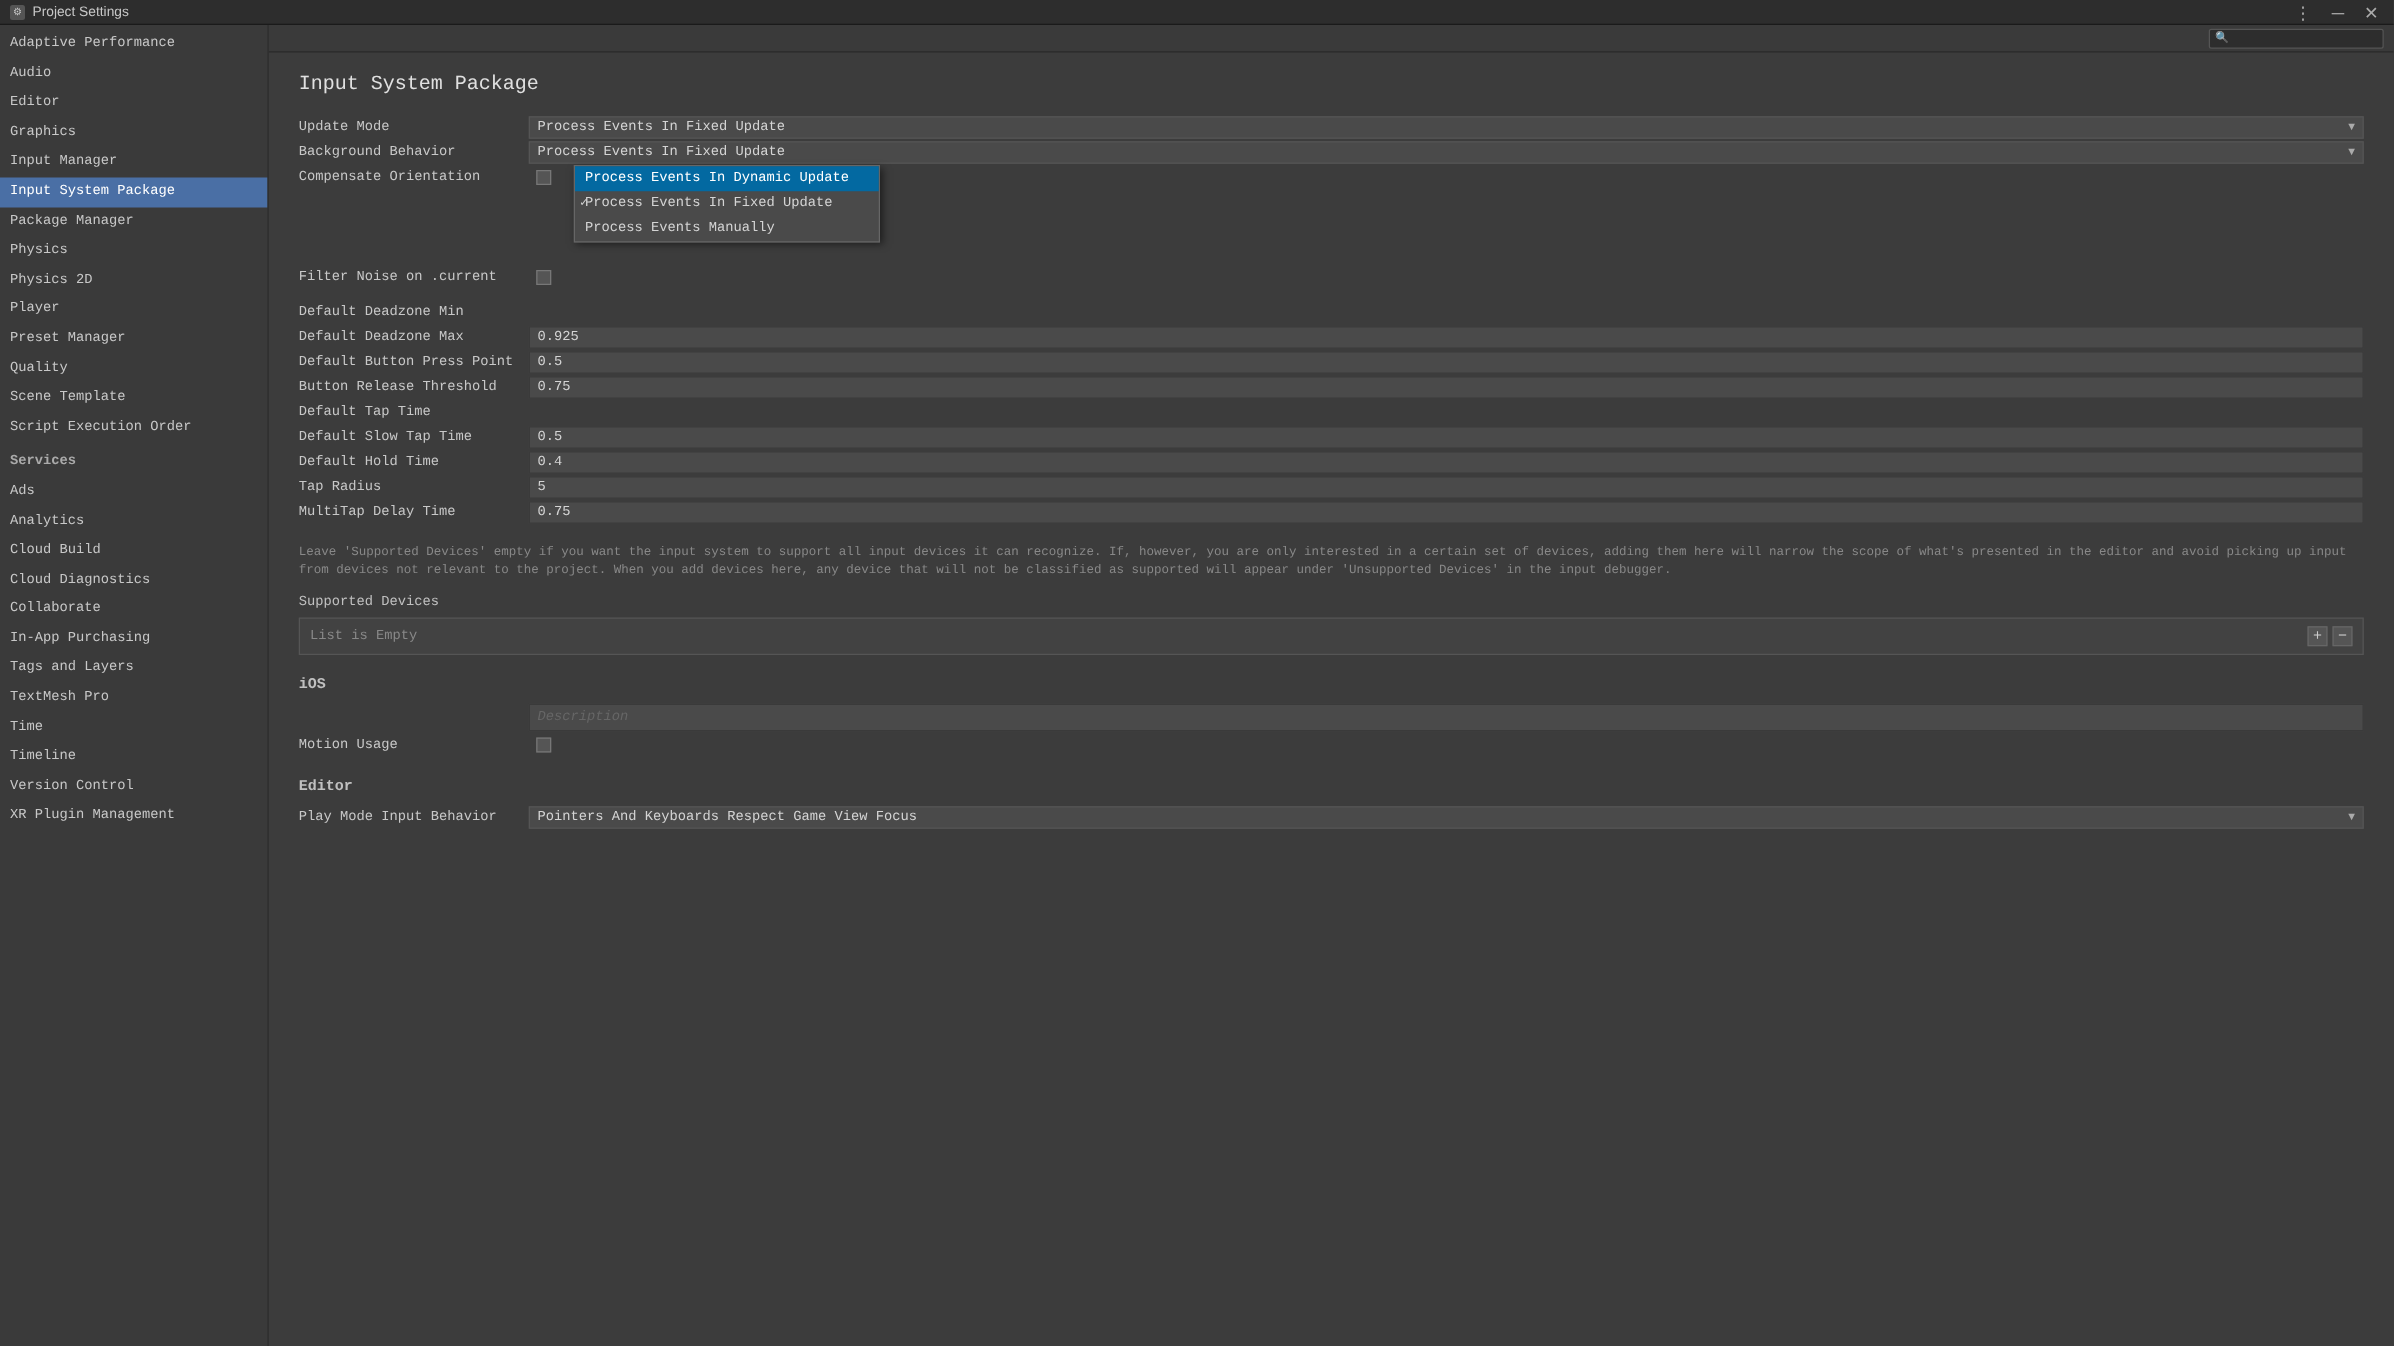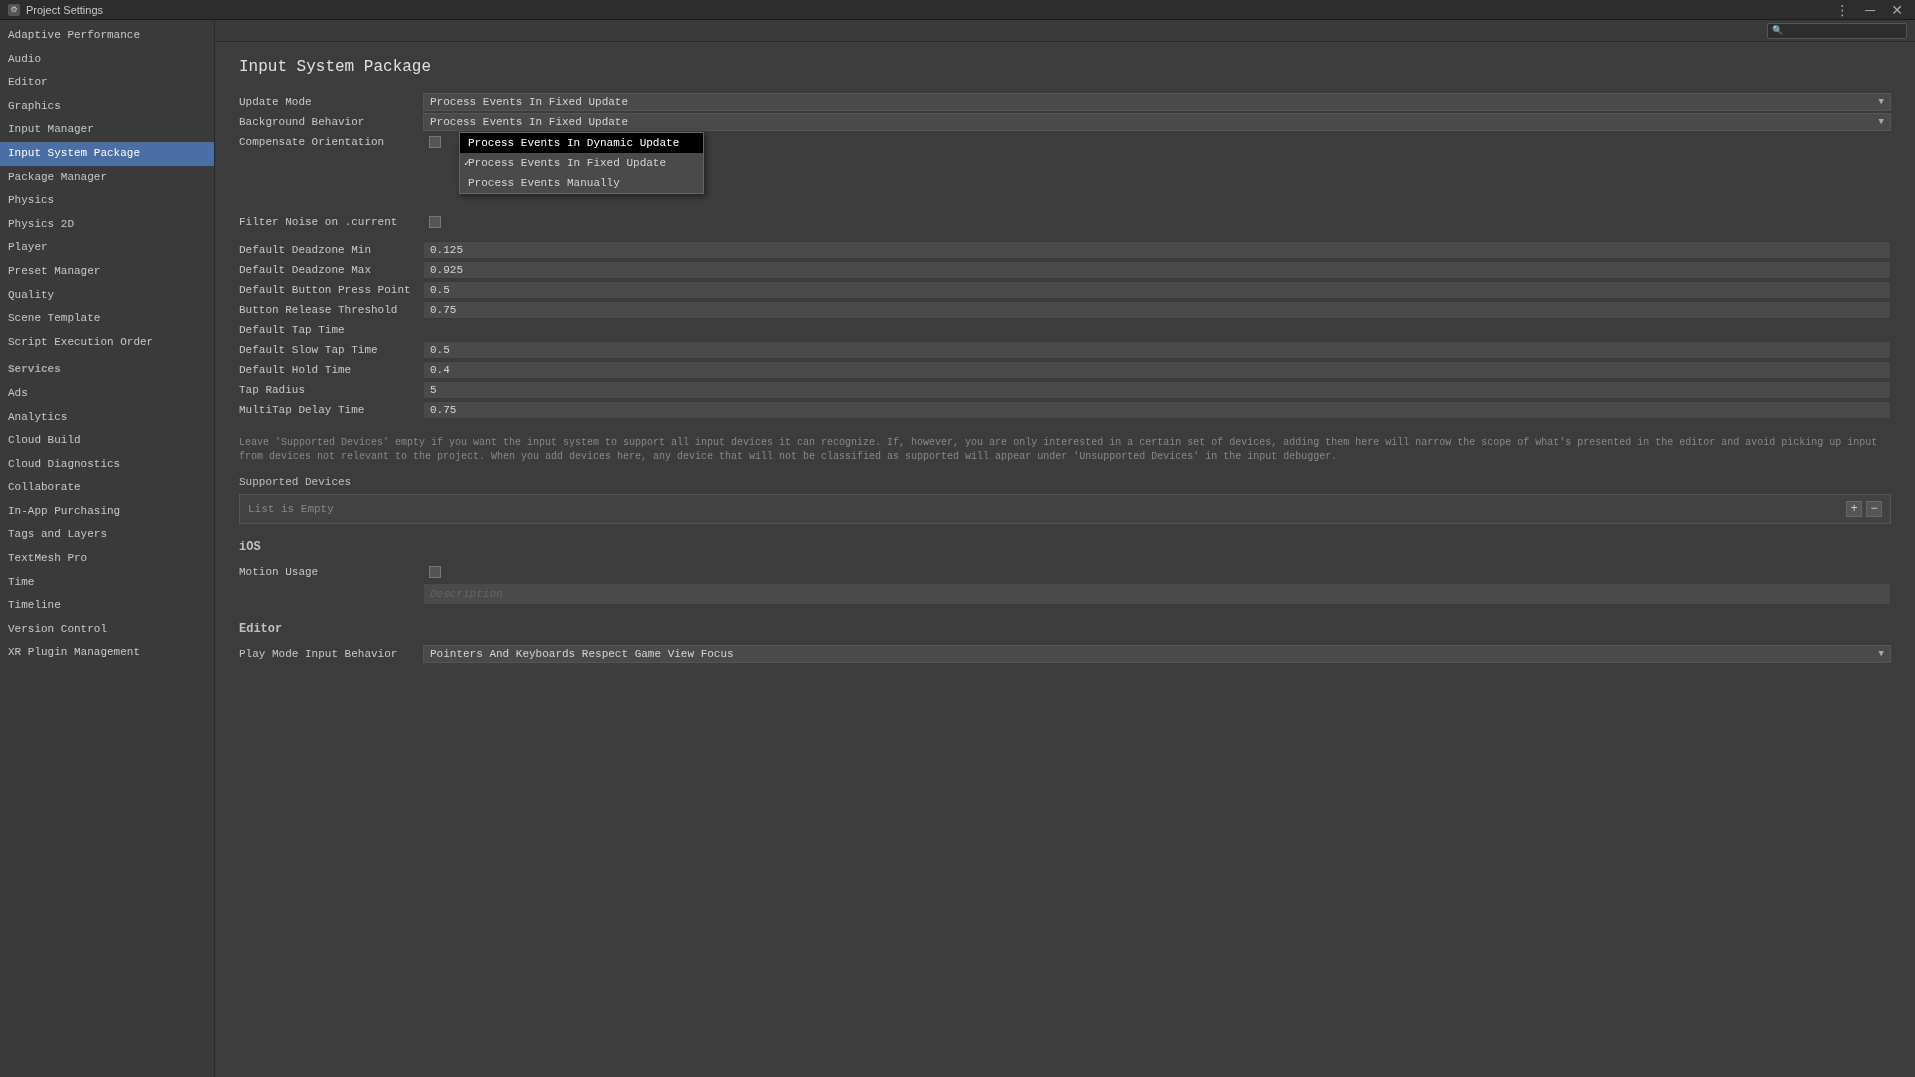--- a/index.html
+++ b/index.html
@@ -175,21 +175,21 @@
       padding: 4px 24px 4px 8px;
       cursor: pointer;
       display: flex;
       align-items: center;
       gap: 4px;
       font-size: 11px;
       color: #d4d4d4;
       position: relative;
     }
     .dropdown-option:hover, .dropdown-option.highlighted {
-      background: #000000;
+      background: #0369a1;
       color: #fff;
     }
     .dropdown-option.checked::before {
       content: '✓';
       position: absolute;
       left: 4px;
       font-size: 10px;
     }
     .checkbox-input {
       width: 12px;
@@ -352,23 +352,20 @@
         <div class="settings-label">Filter Noise on .current</div>
         <div class="settings-value" style="flex:1; background:transparent; border:none;">
           <span class="checkbox-input"></span>
         </div>
       </div>
 
       <div style="height: 8px;"></div>
 
       <div class="settings-row">
         <div class="settings-label">Default Deadzone Min</div>
-        <div class="settings-value" style="flex:1;">
-          <span>0.125</span>
-        </div>
       </div>
 
       <div class="settings-row">
         <div class="settings-label">Default Deadzone Max</div>
         <div class="settings-value" style="flex:1;">
           <span>0.925</span>
         </div>
       </div>
 
       <div class="settings-row">
@@ -425,29 +422,29 @@
       <div class="devices-list">
         <span class="devices-empty">List is Empty</span>
         <div class="devices-actions">
           <div class="icon-btn">+</div>
           <div class="icon-btn">−</div>
         </div>
       </div>
 
       <div class="ios-section-title">iOS</div>
       <div class="settings-row">
+        <div class="settings-label"></div>
+        <div class="settings-value" style="flex:1; min-height: 22px;">
+          <span class="description-placeholder">Description</span>
+        </div>
+      </div>
+      <div class="settings-row">
         <div class="settings-label">Motion Usage</div>
         <div class="settings-value" style="flex:1; background:transparent; border:none;">
           <span class="checkbox-input"></span>
-        </div>
-      </div>
-      <div class="settings-row">
-        <div class="settings-label"></div>
-        <div class="settings-value" style="flex:1; min-height: 22px;">
-          <span class="description-placeholder">Description</span>
         </div>
       </div>
 
       <div class="editor-section-title">Editor</div>
       <div class="settings-row">
         <div class="settings-label">Play Mode Input Behavior</div>
         <div class="settings-value dropdown" style="flex:1;">
           <span>Pointers And Keyboards Respect Game View Focus</span>
           <span class="dropdown-arrow">▼</span>
         </div>

